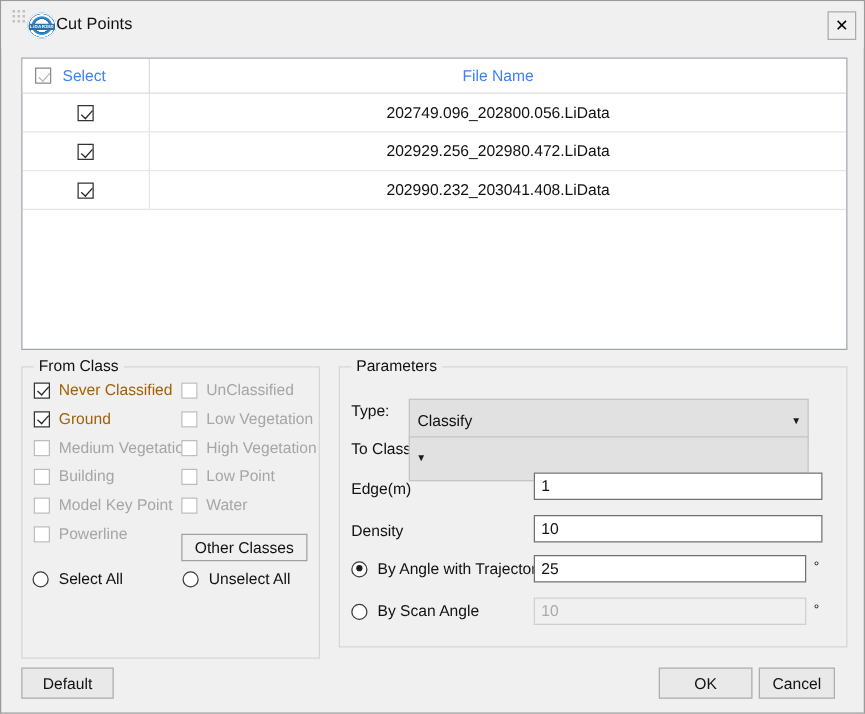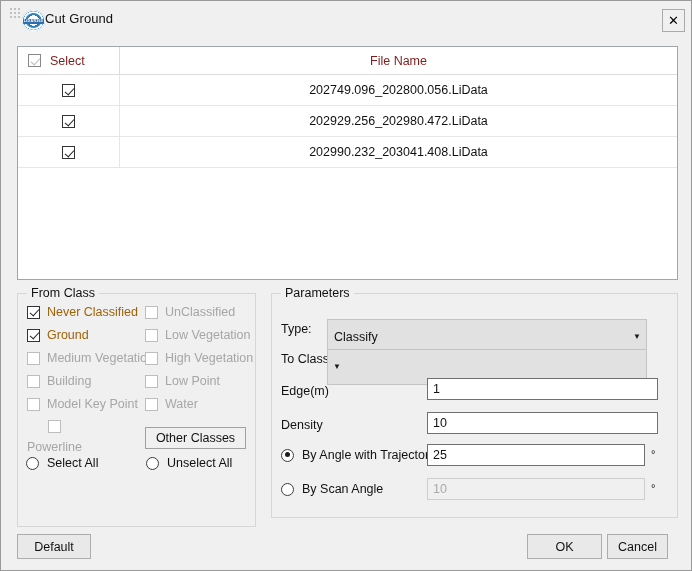--- a/index.html
+++ b/index.html
@@ -118,21 +118,21 @@
   .tbl td, .tbl th {
     padding: 0;
     margin: 0;
   }
   .th-row th {
     height: 27px;
     background: #ffffff;
     border-bottom: 1px solid #dcdcdc;
     font-weight: normal;
     font-size: 12.5px;
-    color: #7f1d1d;
+    color: #3b82f6;
   }
   .th-select {
     width: 101px;
     border-right: 1px solid #dcdcdc;
     text-align: left;
     padding-left: 0 !important;
   }
   .th-select .inner {
     display: flex;
     align-items: center;
@@ -227,21 +227,21 @@
   .cls.on  { color: #a16207; }
   .cls.off { color: #a6a6a6; cursor: default; }
 
   .colL { left: 9px; }
   .colR { left: 127px; }
   .r0 { top: 11px; }
   .r1 { top: 34px; }
   .r2 { top: 57px; }
   .r3 { top: 80px; }
   .r4 { top: 103px; }
-  .r5 { top: 126px; flex-direction: column; }
+  .r5 { top: 126px; }
 
   .other-classes {
     position: absolute;
     left: 144px; top: 426px;
     width: 101px; height: 22px;
     background: #f0f0f0;
     border: 1px solid #a0a0a0;
     box-sizing: border-box;
     font-family: "Liberation Sans", sans-serif;
     font-size: 12.5px;
@@ -368,21 +368,21 @@
       <i style="left:0;top:8px"></i>
         <i style="left:4px;top:8px"></i>
         <i style="left:8px;top:8px"></i>
     </div>
     <div class="applogo">
       <div class="ring"></div>
       <div class="bar">
           <span>LiDAR360</span>
         </div>
     </div>
-    <div class="title-text">Cut Ground</div>
+    <div class="title-text">Cut Points</div>
     <button class="close-btn">✕</button>
   </div>
 
   <div class="table-wrap">
     <table class="tbl">
       <thead>
         <tr class="th-row">
           <th class="th-select">
             <div class="inner">
               <span class="cb tri"></span>

